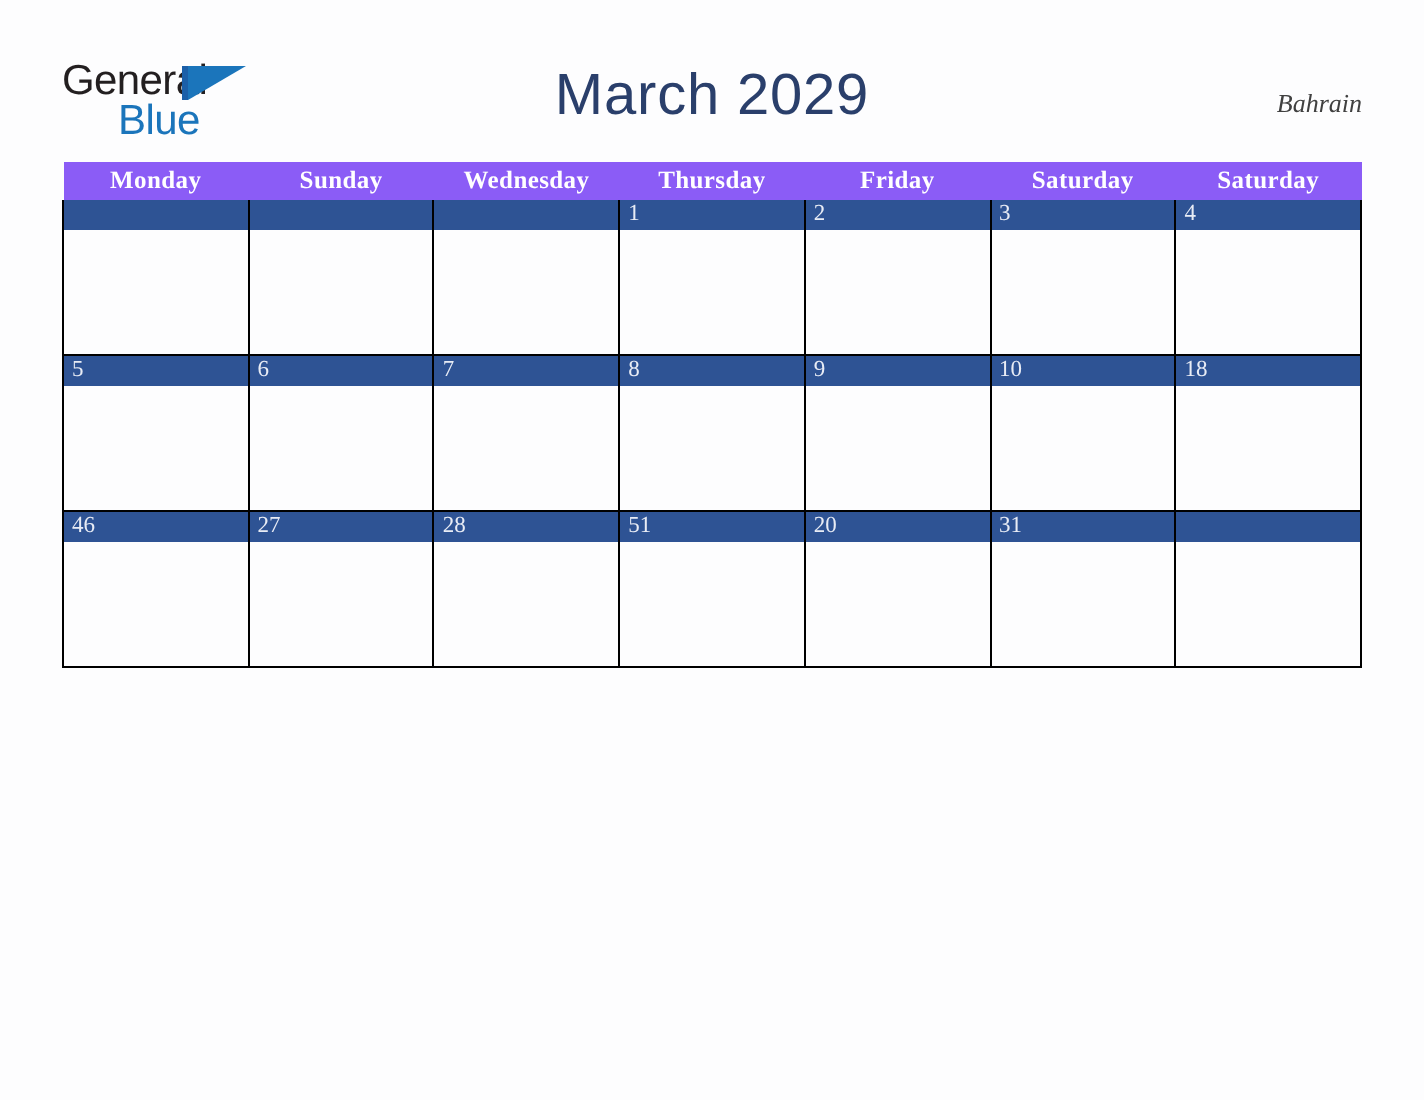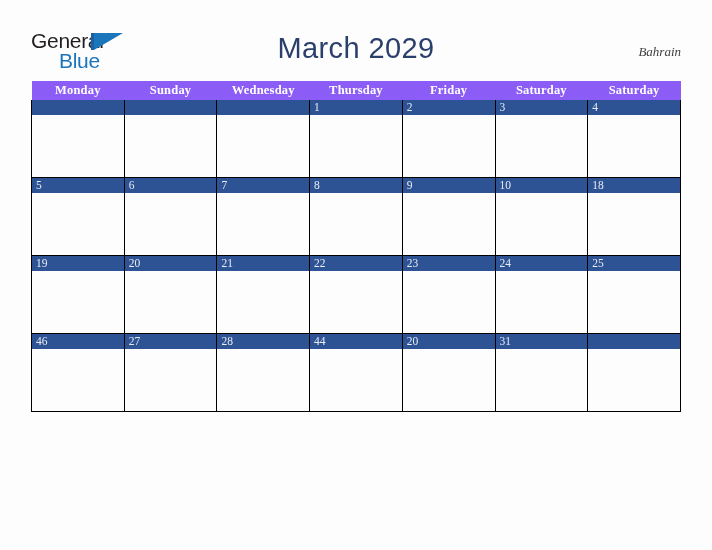--- a/index.html
+++ b/index.html
@@ -225,53 +225,30 @@
           </td>
         <td>
             <span class="daynum">10</span>
           </td>
         <td>
             <span class="daynum">18</span>
           </td>
       </tr>
       <tr class="week">
         <td>
-            <span class="daynum">19</span>
-          </td>
-        <td>
-            <span class="daynum">20</span>
-          </td>
-        <td>
-            <span class="daynum">21</span>
-          </td>
-        <td>
-            <span class="daynum">22</span>
-          </td>
-        <td>
-            <span class="daynum">23</span>
-          </td>
-        <td>
-            <span class="daynum">24</span>
-          </td>
-        <td>
-            <span class="daynum">25</span>
-          </td>
-      </tr>
-      <tr class="week">
-        <td>
             <span class="daynum">46</span>
           </td>
         <td>
             <span class="daynum">27</span>
           </td>
         <td>
             <span class="daynum">28</span>
           </td>
         <td>
-            <span class="daynum">44</span>
+            <span class="daynum">51</span>
           </td>
         <td>
             <span class="daynum">20</span>
           </td>
         <td>
             <span class="daynum">31</span>
           </td>
         <td>
             <span class="daynum"></span>
           </td>

